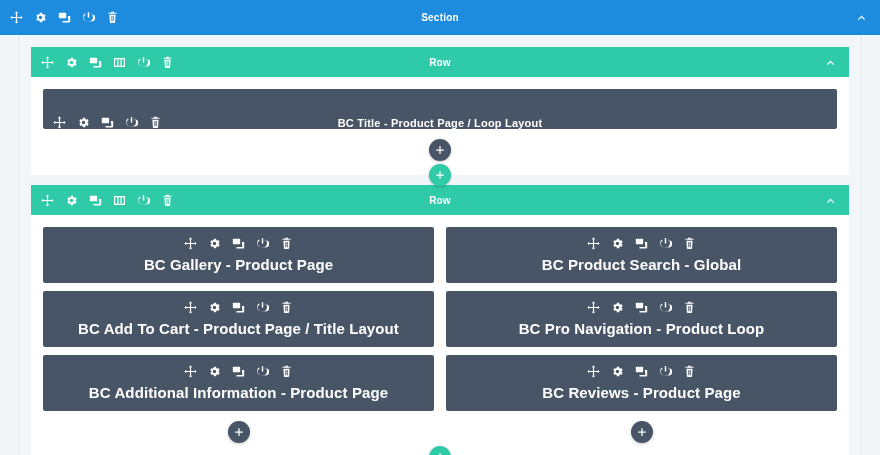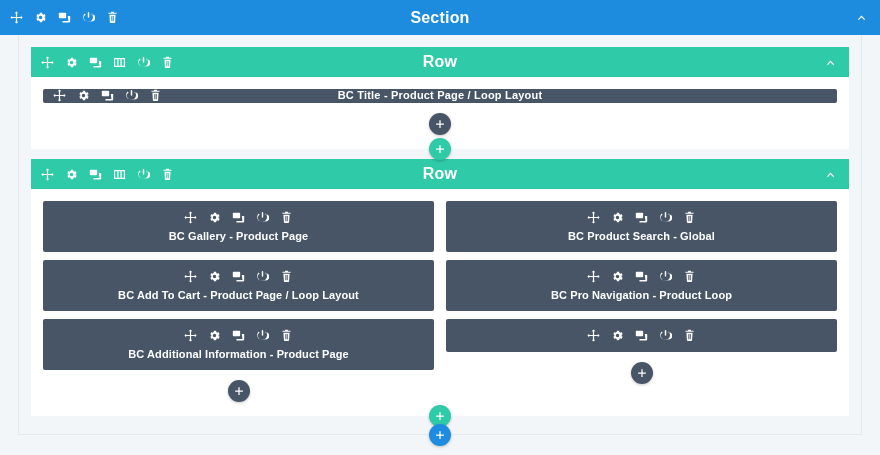--- a/index.html
+++ b/index.html
@@ -67,21 +67,21 @@
     justify-content: center;
     cursor: pointer;
     flex: none;
   }
   .ico svg { display: block; width: 13px; height: 13px; fill: #ffffff; }
 
   .bar-title {
     position: absolute;
     left: 0; right: 0;
     text-align: center;
-    font-size: 16px;
+    font-size: 10px;
     font-weight: bold;
     letter-spacing: 0.2px;
     pointer-events: none;
   }
 
   .collapse {
     position: absolute;
     right: 12px;
     top: 50%;
     transform: translateY(-50%);
@@ -115,34 +115,34 @@
   
   .module {
     background: #475566;
     border-radius: 2px;
     margin-bottom: 8px;
     position: relative;
   }
   .module:last-child { margin-bottom: 0; }
 
   .module-inline {
-    height: 14px;
-    display: flex;
-    align-items: flex-start;
+    height: 40px;
+    display: flex;
+    align-items: flex-end;
     padding: 0 10px;
   }
   .module-inline .bar-title { font-size: 11px; }
 
   .module-stacked {
     padding: 10px 8px 10px 8px;
     text-align: center;
   }
   .module-stacked .mod-label {
     margin-top: 6px;
-    font-size: 11px;
+    font-size: 15px;
     font-weight: bold;
     letter-spacing: 0.1px;
   }
 
   
   .cols {
     display: flex;
     gap: 12px;
   }
   .col { flex: 1 1 0; min-width: 0; }
@@ -434,21 +434,21 @@
                         <path d="M8 1.2c-.5 0-.9.4-.9.9v5.3c0 .5.4.9.9.9s.9-.4.9-.9V2.1c0-.5-.4-.9-.9-.9z"></path>
                         <path d="M11.6 3.1l-1 1.35A4.35 4.35 0 1110 12.3 4.35 4.35 0 014.4 4.45l-1-1.35a6.05 6.05 0 108.2 0z"></path>
                       </svg>
                     </span>
                   <span class="ico">
                       <svg viewBox="0 0 16 16">
                         <path d="M6.2 1h3.6v1.1H13V3.4H3V2.1h3.2zM4.2 4.6h7.6l-.6 9.3a1 1 0 01-1 .95H5.8a1 1 0 01-1-.95zM6.6 6.3v6.2h1.1V6.3zm1.8 0v6.2h1.1V6.3z"></path>
                       </svg>
                     </span>
                 </div>
-                <div class="mod-label">BC Add To Cart - Product Page / Loop Layout</div>
+                <div class="mod-label">BC Add To Cart - Product Page / Title Layout</div>
               </div>
 
               <div class="module module-stacked">
                 <div class="icons centered">
                   <span class="ico">
                       <svg viewBox="0 0 16 16">
                         <path d="M8 0.5l2.2 2.2-1.45 0V7.25H13.3V5.8L15.5 8l-2.2 2.2V8.75H8.75v4.5h1.45L8 15.5l-2.2-2.2h1.45v-4.55H2.7v1.45L0.5 8l2.2-2.2v1.45h4.55V2.7H5.8z"></path>
                       </svg>
                     </span>
                   <span class="ico">
@@ -577,20 +577,21 @@
                         <path d="M8 1.2c-.5 0-.9.4-.9.9v5.3c0 .5.4.9.9.9s.9-.4.9-.9V2.1c0-.5-.4-.9-.9-.9z"></path>
                         <path d="M11.6 3.1l-1 1.35A4.35 4.35 0 1110 12.3 4.35 4.35 0 014.4 4.45l-1-1.35a6.05 6.05 0 108.2 0z"></path>
                       </svg>
                     </span>
                   <span class="ico">
                       <svg viewBox="0 0 16 16">
                         <path d="M6.2 1h3.6v1.1H13V3.4H3V2.1h3.2zM4.2 4.6h7.6l-.6 9.3a1 1 0 01-1 .95H5.8a1 1 0 01-1-.95zM6.6 6.3v6.2h1.1V6.3zm1.8 0v6.2h1.1V6.3z"></path>
                       </svg>
                     </span>
                 </div>
+                <div class="mod-label">BC Reviews - Product Page</div>
               </div>
 
               <div class="add-center">
                 <div class="add-btn add-module">
                     <svg viewBox="0 0 16 16">
                       <path d="M7 1.8h2v5.2h5.2v2H9v5.2H7V9H1.8V7H7z"></path>
                     </svg>
                   </div>
               </div>
             </div>

